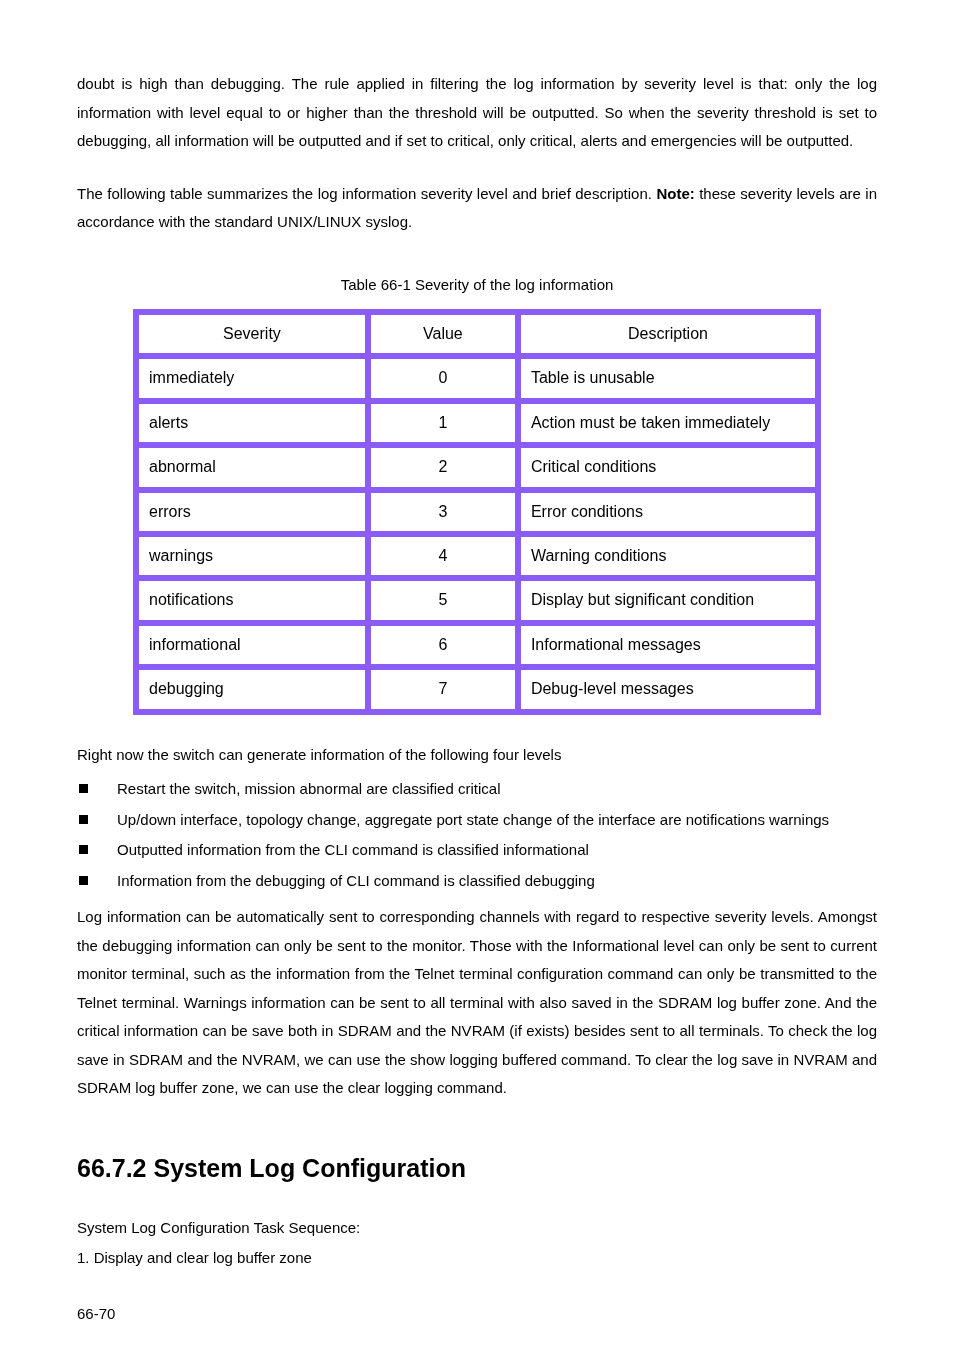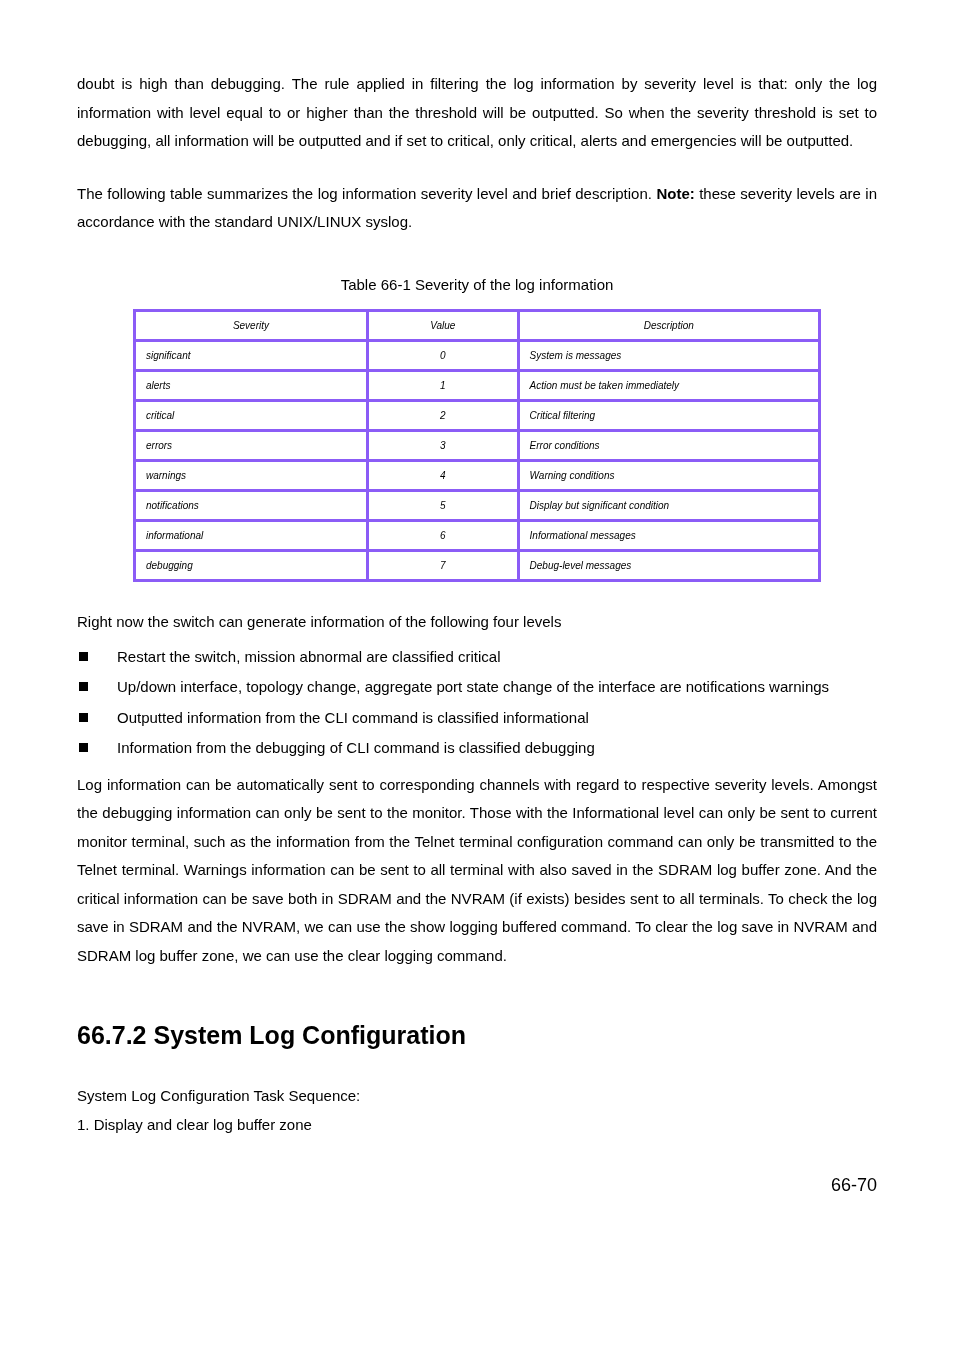--- a/index.html
+++ b/index.html
@@ -24,25 +24,24 @@
       text-align: center;
       margin-top: 34px;
       margin-bottom: 10px;
     }
     table {
       border-collapse: collapse;
       margin: 0 auto 26px auto;
       width: 86%;
     }
     th, td {
-      border: 3px solid #8b5cf6;
+      border: 6px solid #8b5cf6;
       padding: 4px 10px;
-      font-size: 10px;
+      font-size: 16px;
       font-weight: normal;
-      font-style: italic;
     }
     th {
       text-align: center;
     }
     td.col-severity {
       text-align: left;
       width: 34%;
     }
     td.col-value {
       text-align: center;
@@ -78,23 +77,23 @@
     h2.section-heading {
       font-size: 25px;
       font-weight: bold;
       margin-top: 42px;
       margin-bottom: 22px;
     }
     .numbered-item {
       margin-top: 1px;
     }
     .footer {
-      text-align: right;
+      text-align: left;
       margin-top: 28px;
-      font-size: 18px;
+      font-size: 15px;
     }
   </style>
 </head>
 <body>
 
 <p class="paragraph">doubt is high than debugging. The rule applied in filtering the log information by severity level is that: only the log information with level equal to or higher than the threshold will be outputted. So when the severity threshold is set to debugging, all information will be outputted and if set to critical, only critical, alerts and emergencies will be outputted.</p>
 
 <p class="paragraph">
   <span>The following table summarizes the log information severity level and brief description. </span><b>Note:</b><span> these severity levels are in accordance with the standard UNIX/LINUX syslog.</span>
 </p>
@@ -104,33 +103,33 @@
 <table>
   <thead>
     <tr>
       <th>Severity</th>
       <th>Value</th>
       <th>Description</th>
     </tr>
   </thead>
   <tbody>
     <tr>
-      <td class="col-severity">significant</td>
+      <td class="col-severity">immediately</td>
       <td class="col-value">0</td>
-      <td class="col-desc">System is messages</td>
+      <td class="col-desc">Table is unusable</td>
     </tr>
     <tr>
       <td class="col-severity">alerts</td>
       <td class="col-value">1</td>
       <td class="col-desc">Action must be taken immediately</td>
     </tr>
     <tr>
-      <td class="col-severity">critical</td>
+      <td class="col-severity">abnormal</td>
       <td class="col-value">2</td>
-      <td class="col-desc">Critical filtering</td>
+      <td class="col-desc">Critical conditions</td>
     </tr>
     <tr>
       <td class="col-severity">errors</td>
       <td class="col-value">3</td>
       <td class="col-desc">Error conditions</td>
     </tr>
     <tr>
       <td class="col-severity">warnings</td>
       <td class="col-value">4</td>
       <td class="col-desc">Warning conditions</td>

